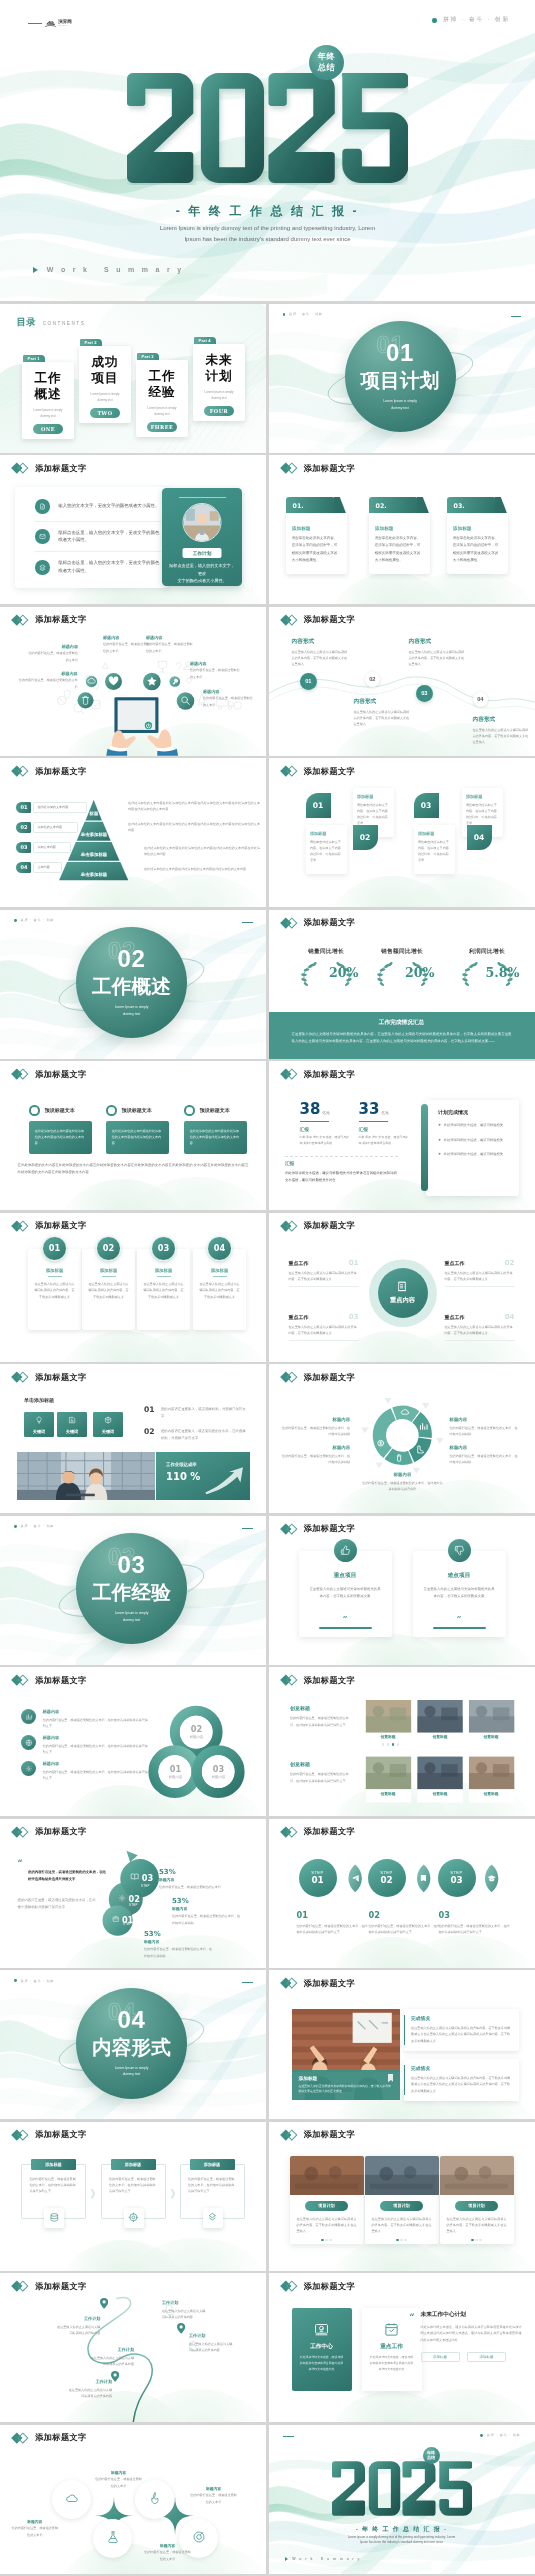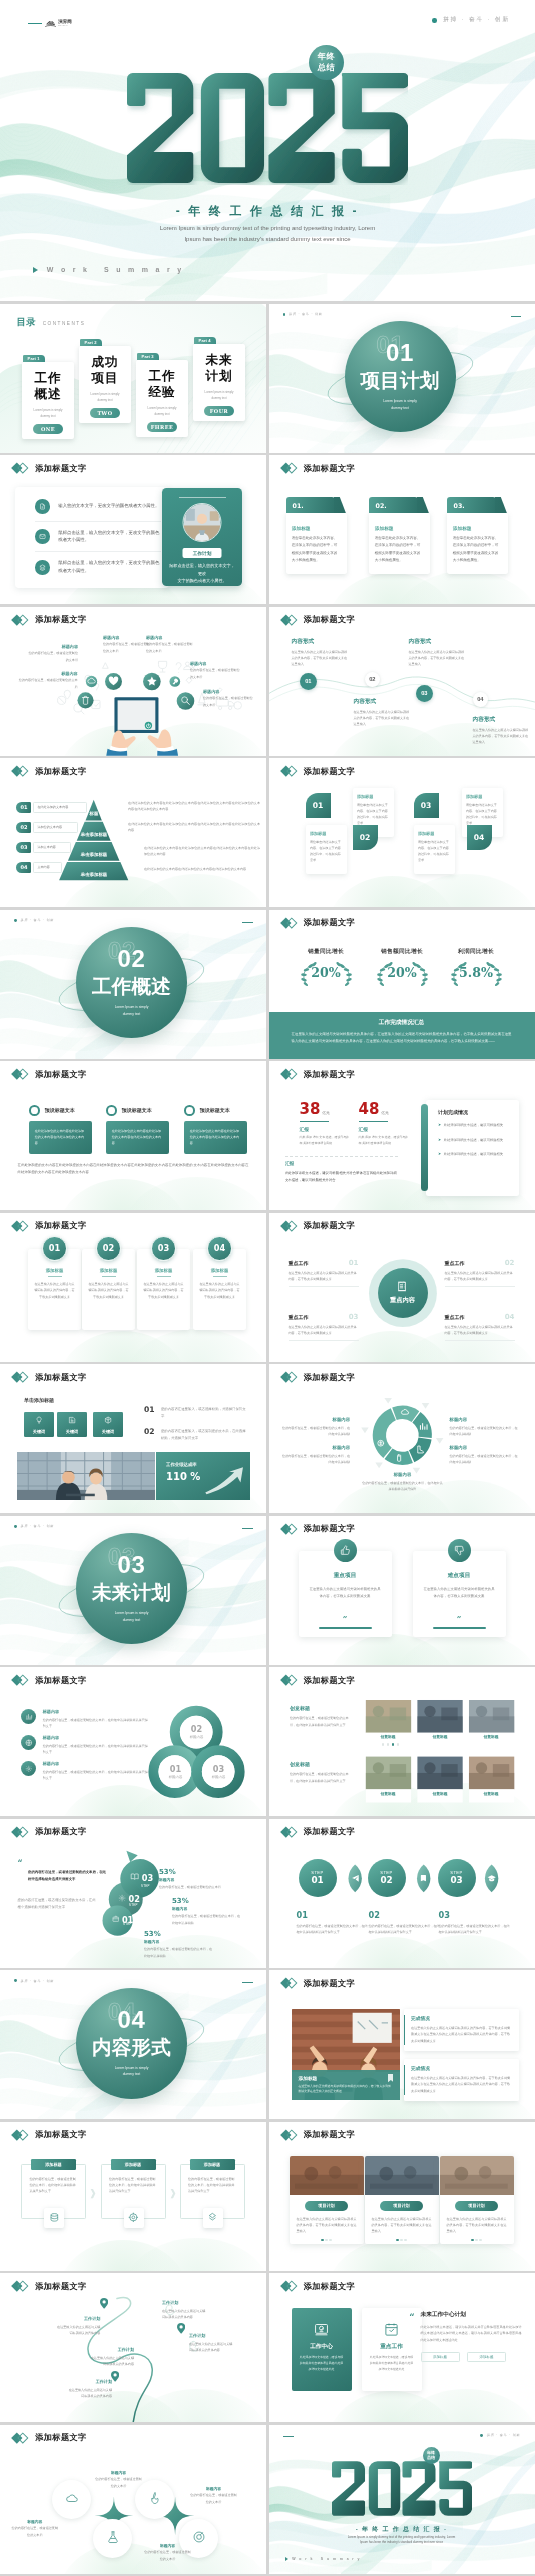--- a/index.html
+++ b/index.html
@@ -130,38 +130,38 @@
   
   .s9-card{position:absolute;width:41px;height:49px;background:#fff;border-radius:1.9px;box-shadow:0 1.3px 5px rgba(130,150,145,.2);padding:5.7px 4.4px;}
   .s9-card .h{font-size:4.1px;color:#59a79c;font-weight:bold;margin-bottom:3.1px;}
   .s9-card .p{font-size:3.1px;color:#8a8a8a;line-height:2.0;}
   .s9-n{position:absolute;width:25px;height:25px;background:linear-gradient(140deg,#4c9c90,#2d6f67);color:#fff;
      font-size:7.6px;font-weight:bold;display:flex;align-items:center;justify-content:center;font-family:"DejaVu Sans",sans-serif;}
 
   
   .s11-st{position:absolute;text-align:center;width:65px;}
   .s11-st .lab{font-size:5.7px;color:#3f3f3f;font-weight:bold;margin-bottom:3.8px;letter-spacing:0.3px;}
-  .s11-st .wr{position:relative;height:29px;}
+  .s11-st .wr{position:relative;height:29px;text-align:right;}
   .s11-st .val{position:absolute;left:0;right:0;top:5.7px;font-size:12.6px;color:#3d8f86;font-weight:bold;font-family:"DejaVu Serif",serif;}
   .s11-ban{position:absolute;left:0;right:0;bottom:0;height:47px;background:#49968c;padding:7px 23px;}
   .s11-ban .h{text-align:center;color:#fff;font-size:5.7px;font-weight:bold;margin-bottom:4.4px;}
   .s11-ban .p{color:#e3f0ee;font-size:3.4px;line-height:2;text-align:justify;}
 
   
   .s12-c{position:absolute;width:72px;top:31.5px;}
   .s12-hd{display:flex;align-items:center;margin-bottom:5.7px;}
   .s12-ring{width:10.7px;height:10.7px;border-radius:50%;border:2.3px solid #3d8f86;margin-right:5px;flex:none;}
   .s12-hd .t{font-size:5px;font-weight:bold;color:#3a3a3a;}
   .s12-box{background:linear-gradient(145deg,#4e9c91,#2f756c);border-radius:1.9px;padding:6.3px 5.7px;height:33px;}
   .s12-box .p{font-size:3.1px;color:#eaf4f2;line-height:2;}
   .s12-foot{position:absolute;left:17.6px;right:17.6px;top:101px;font-size:3.4px;color:#6a6a6a;line-height:2.15;text-align:justify;}
 
   
   .s13-num{position:absolute;}
-  .s13-num .v{font-size:15px;font-weight:bold;color:#b91c1c;font-family:"DejaVu Sans",sans-serif;}
+  .s13-num .v{font-size:15px;font-weight:bold;color:#0c4a6e;font-family:"DejaVu Sans",sans-serif;}
   .s13-num .u{font-size:3.8px;color:#777;margin-left:1.9px;}
   .s13-num .rule{width:29px;height:1.3px;background:#3d8f86;margin:3.1px 0 3.8px;}
   .s13-num .lb{font-size:4.7px;color:#3d8f86;font-weight:bold;margin-bottom:3.1px;}
   .s13-num .p{font-size:2.9px;color:#8a8a8a;line-height:2;width:52px;}
   .s13-dash{position:absolute;left:16.4px;width:113px;border-top:0.6px dashed #d8dede;}
   .s13-bot{position:absolute;left:16.4px;width:115px;}
   .s13-bot .lb{font-size:4.7px;color:#3d8f86;font-weight:bold;margin-bottom:3.8px;}
   .s13-bot .p{font-size:3.4px;color:#555;line-height:2.05;}
   .s13-panel{position:absolute;left:154px;top:31.5px;width:96px;height:94px;background:#fff;border-radius:2.5px;
      box-shadow:0 1.3px 6.3px rgba(120,140,138,.22);padding:8.8px 8.8px 0 12.6px;}
@@ -1370,21 +1370,21 @@
           <ellipse cx="84" cy="17" rx="4.6" ry="2.2" transform="rotate(16 84 17)"></ellipse>
           <ellipse cx="88" cy="25" rx="4.6" ry="2.2" transform="rotate(-2 88 25)"></ellipse>
           <ellipse cx="88" cy="33" rx="4.6" ry="2.2" transform="rotate(-20 88 33)"></ellipse>
           <ellipse cx="85" cy="40" rx="4.2" ry="2" transform="rotate(-38 85 40)"></ellipse>
           <ellipse cx="71" cy="8" rx="4.2" ry="2" transform="rotate(48 71 8)"></ellipse>
         </g>
       </svg>
       <span class="val">20%</span>
     </div>
   </div>
-  <div class="s11-st" style="left:175px;top:38px">
+  <div class="s11-st" style="left:186px;top:38px">
     <div class="lab">利润同比增长</div>
     <div class="wr">
       <svg width="65" height="29" viewBox="0 0 104 46">
         <g stroke="#4f9d92" stroke-width="1.3" fill="none" stroke-linecap="round">
           <path d="M34,6 C16,13 11,27 20,41"></path>
           <path d="M70,6 C88,13 93,27 84,41"></path>
         </g>
         <g fill="#4f9d92">
           <ellipse cx="27" cy="11" rx="4.6" ry="2.2" transform="rotate(-32 27 11)"></ellipse>
           <ellipse cx="20" cy="17" rx="4.6" ry="2.2" transform="rotate(-16 20 17)"></ellipse>
@@ -1465,21 +1465,21 @@
         </span>
     <span class="stt">添加标题文字</span>
   </div>
   <div class="s13-num" style="left:31px;top:39px">
     <div><span class="v">38</span><span class="u">亿元</span></div>
     <div class="rule"></div>
     <div class="lb">汇报</div>
     <div class="p">此类 添加 详细 文本 描述，建议只与题相 关并符合整体语言风格</div>
   </div>
   <div class="s13-num" style="left:90px;top:39px">
-    <div><span class="v">48</span><span class="u">亿元</span></div>
+    <div><span class="v">33</span><span class="u">亿元</span></div>
     <div class="rule"></div>
     <div class="lb">汇报</div>
     <div class="p">此类 添加 详细 文本 描述，建议只与题相 关并符合整体语言风格</div>
   </div>
   <div class="s13-dash" style="top:95px"></div>
   <div class="s13-bot" style="top:99px">
     <div class="lb">汇报</div>
     <div class="p">此处添加详细文本描述，建议与标题相关并符合整体语言风格此处添加详细文本描述，建议与标题相关并符合</div>
   </div>
   <div class="s13-panel" style="left:157px;top:39px;width:93px;height:96px">
@@ -1748,21 +1748,21 @@
         <use href="#divwave"></use>
       </svg>
   <div class="sd-top">
     <span class="dot"></span>
     <span class="t">拼搏 · 奋斗 · 创新</span>
   </div>
   <div class="sd-line"></div>
   <div class="sd-ball">
     <div class="ghost">03</div>
     <div class="num">03</div>
-    <div class="tt">未来计划</div>
+    <div class="tt">工作经验</div>
     <div class="sub"><span>Lorem Ipsum is simply</span><br><span>dummy text</span></div>
   </div>
 </div>
 
 <div class="slide s-half">
   <div class="softbg">
         <i class="c1"></i>
         <i class="c2"></i>
       </div>
   <div class="sect-title">

